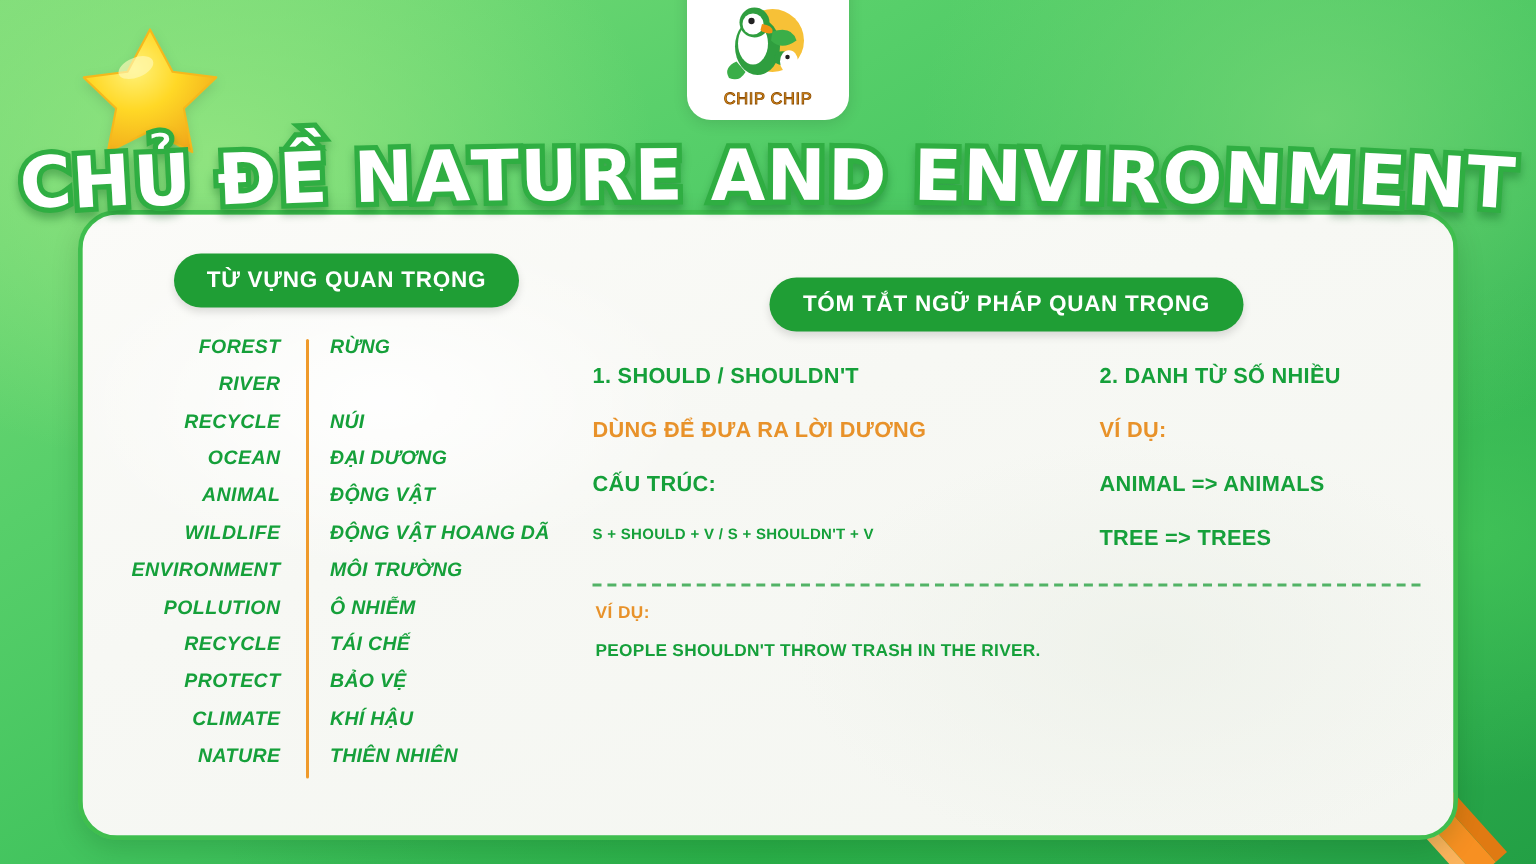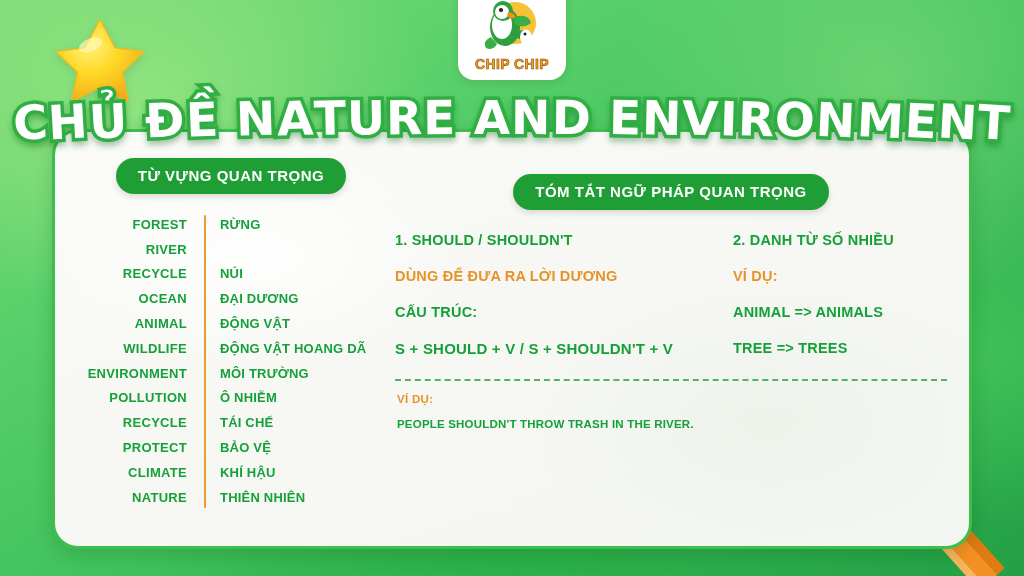--- a/index.html
+++ b/index.html
@@ -25,21 +25,21 @@
   
   .logo-card {
     position:absolute; left:50%; top:-28px; transform:translateX(-50%);
     width:108px; height:108px; background:#fff;
     border-radius:16px; box-shadow:0 2px 10px rgba(0,0,0,.12);
     display:flex; flex-direction:column; align-items:center; justify-content:flex-end;
     padding-bottom:8px; z-index:6; overflow:hidden;
   }
   .logo-mark { width:74px; height:58px; }
   .logo-word {
-    font-size:14px; font-weight:bold; letter-spacing:.4px;
+    font-size:11px; font-weight:normal; letter-spacing:.4px;
     color:#F6A11F; -webkit-text-stroke:.6px #8a4b00;
     margin-top:1px; text-shadow:0 1px 0 #fff;
   }
 
   
   .title-wrap {
     position:absolute; top:92px; left:0; width:100%;
     text-align:center; z-index:5; height:66px;
   }
   .title {
@@ -48,21 +48,21 @@
     letter-spacing:1px; white-space:nowrap;
     color:#fff;
     -webkit-text-stroke:7px #2fae42;
     paint-order:stroke fill;
     filter:drop-shadow(0 4px 3px rgba(0,90,20,.35));
   }
   .title .ch { display:inline-block; }
 
   
   .card {
-    position:absolute; left:52px; top:129px; width:920px; height:420px;
+    position:absolute; left:52px; top:140px; width:920px; height:420px;
     background:linear-gradient(160deg,#fbfbf8 0%,#f7f8f4 40%,#f4f6f1 100%);
     border:3px solid #3fbe4e; border-radius:26px;
     box-shadow:0 6px 18px rgba(0,60,10,.18);
     z-index:3; overflow:hidden;
   }
   .card::after{
     content:""; position:absolute; inset:0; pointer-events:none;
     background:
       radial-gradient(ellipse 300px 160px at 22% 30%, rgba(255,255,255,.9), rgba(255,255,255,0) 70%),
       radial-gradient(ellipse 340px 200px at 78% 70%, rgba(236,240,232,.7), rgba(255,255,255,0) 70%);
@@ -74,21 +74,21 @@
     display:inline-block; background:#1f9e35; color:#fff;
     font-size:15px; font-weight:bold; letter-spacing:.5px;
     padding:9px 22px 10px; border-radius:999px;
     box-shadow:0 3px 6px rgba(0,0,0,.13);
   }
 
   
   .vocab-col { width:330px; flex:none; padding-left:22px; }
   .vocab-head { text-align:center; }
   .vocab-list { margin-top:18px; position:relative; padding:0 6px; }
-  .vocab-row { display:flex; align-items:center; height:24.8px; }
+  .vocab-row { display:flex; align-items:flex-start; height:24.8px;font-style:italic; }
   .v-en {
     width:120px; text-align:right; padding-right:16px;
     color:#15a03a; font-size:13px; font-weight:bold; letter-spacing:.3px;
   }
   .v-vi {
     flex:1; padding-left:17px;
     color:#15a03a; font-size:13px; font-weight:bold; letter-spacing:.2px;
   }
   .vdivider {
     position:absolute; left:127px; top:3px; bottom:2px;
@@ -97,21 +97,21 @@
 
   
   .gram-col { flex:1; padding:16px 22px 0 10px; }
   .gram-head { text-align:center; }
   .gram-body { margin-top:22px; display:flex; gap:8px; }
   .g-left { width:330px; flex:none; }
   .g-right { flex:1; }
   .g-line { font-size:14.5px; font-weight:bold; letter-spacing:.2px; margin-bottom:20px; }
   .g-green { color:#15a03a; }
   .g-orange { color:#e8922a; }
-  .g-struct { font-size:15px; }
+  .g-struct { font-size:10px; }
 
   .dash-sep {
     margin:2px 0 0 0; height:0; border-top:2px dashed #36a84e; opacity:.85;
   }
   .ex-block { margin-top:12px; padding-left:2px; }
   .ex-label { color:#e8922a; font-size:11.5px; font-weight:bold; letter-spacing:.3px; }
   .ex-line { color:#15a03a; font-size:11.5px; font-weight:bold; letter-spacing:.2px; margin-top:13px; }
 </style>
 </head>
 <body>

